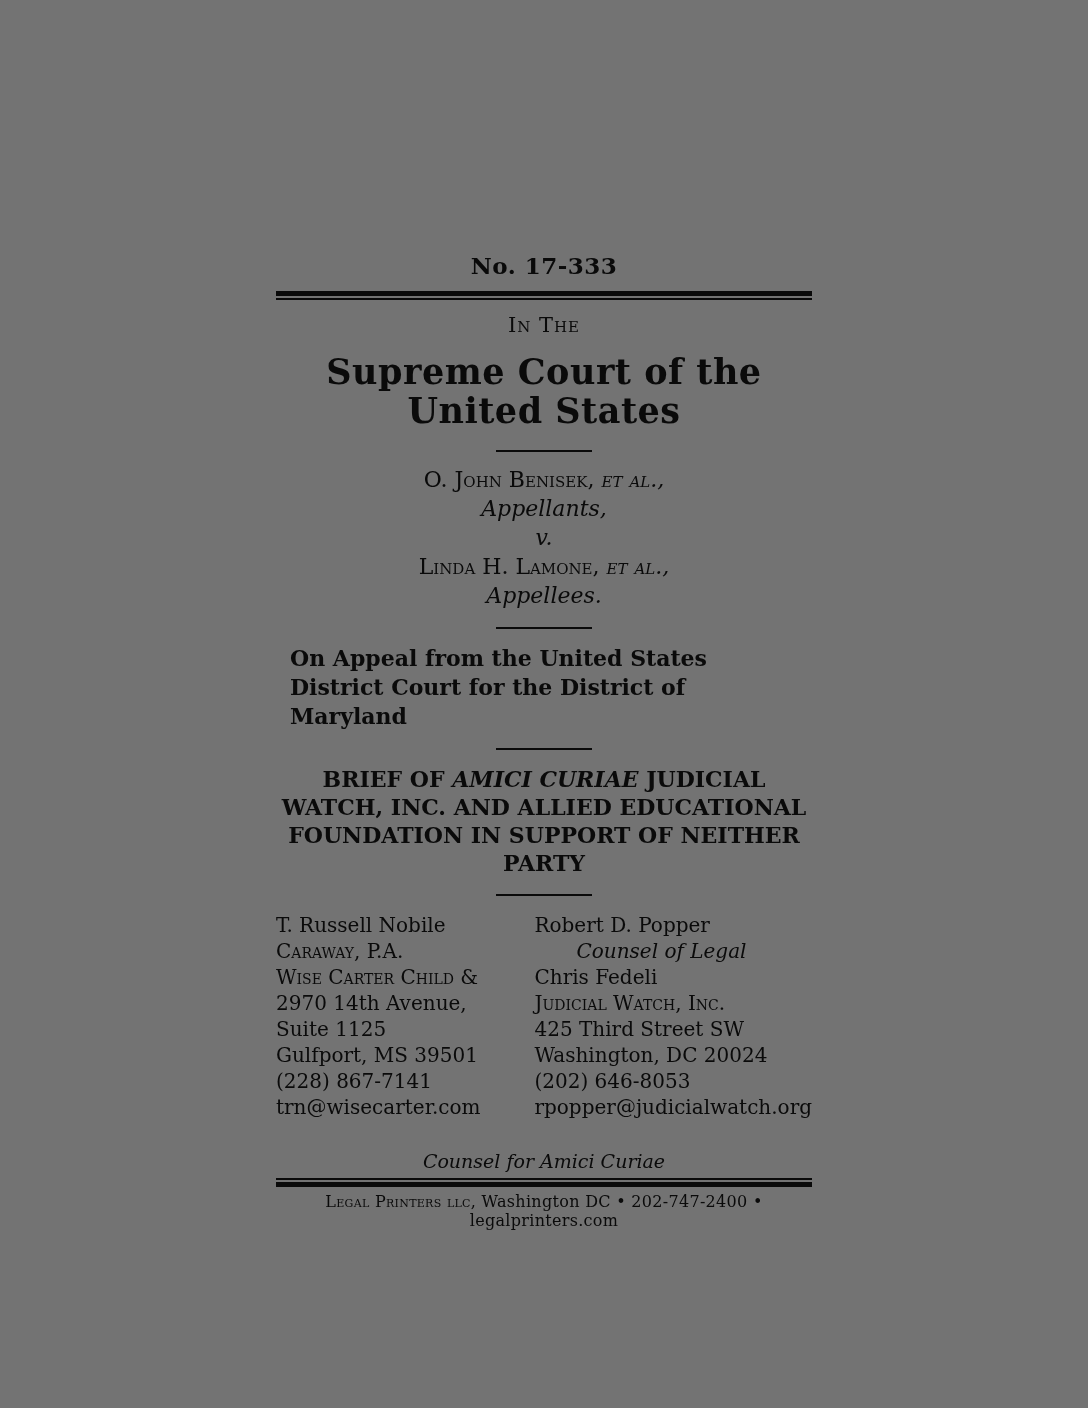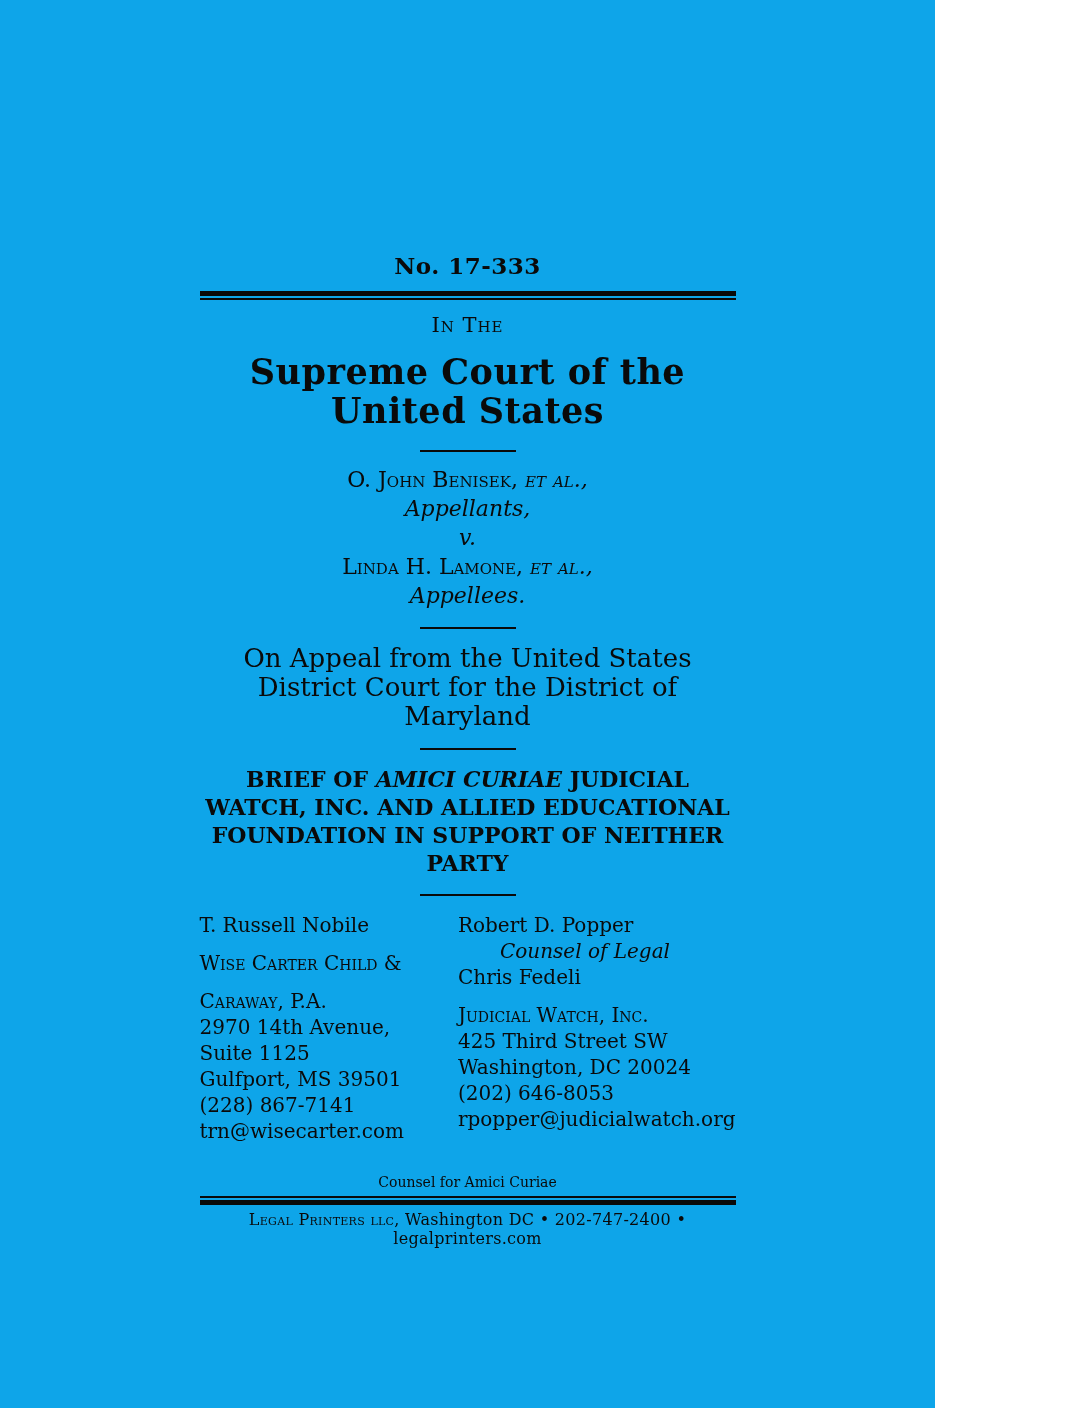--- a/index.html
+++ b/index.html
@@ -2,33 +2,33 @@
 <html><head>
 <meta charset="utf-8">
 <style>
   html, body {
     margin: 0;
     padding: 0;
     background: #ffffff;
   }
   .page {
     position: relative;
-    width: 935px;
+    width: 1088px;
     height: 1408px;
-    background: #0ea5e9;
+    background: #737373;
     color: #0a0a0a;
     font-family: "DejaVu Serif", "Liberation Serif", serif;
     overflow: hidden;
   }
   .content {
     width: 536px;
     margin: 0 auto;
     padding-top: 252px;
   }
-  .sc { font-variant: small-caps; margin-top: 12px; }
+  .sc { font-variant: small-caps; }
   .italic { font-style: italic; }
 
   .docket {
     font-size: 23px;
     font-weight: bold;
     text-align: center;
     letter-spacing: 0.5px;
     margin-bottom: 12px;
   }
   .dbl-rule .bar { height: 5px; background: #0a0a0a; }
@@ -57,24 +57,24 @@
     margin: 17px auto 15px auto;
   }
   .short-rule.after-court { margin-top: 20px; margin-bottom: 13px; }
 
   .caption {
     font-size: 22px;
     line-height: 29px;
     text-align: center;
   }
   .appeal {
-    font-size: 26px;
-    font-weight: normal;
+    font-size: 22px;
+    font-weight: bold;
     line-height: 29px;
-    text-align: center;
+    text-align: left;
     max-width: 508px;
     margin: 0 auto;
   }
   .brief-title {
     font-size: 22px;
     font-weight: bold;
     line-height: 28px;
     text-align: center;
     margin: 0 auto;
     max-width: 536px;
@@ -83,21 +83,22 @@
     display: flex;
     margin-top: 16px;
     font-size: 20px;
   }
   .counsel .col { line-height: 26px; }
   .counsel .col.left  { width: 270px; }
   .counsel .col.right { flex: 1; }
   .counsel .indent { padding-left: 42px; }
 
   .counsel-for {
-    font-size: 14px;
+    font-style: italic;
+    font-size: 19px;
     text-align: center;
     margin-top: 30px;
   }
   .dated {
     font-size: 22px;
     margin-top: 27px;
   }
   .printer {
     text-align: center;
     font-size: 16px;
@@ -137,22 +138,22 @@
 
     <div class="short-rule"></div>
 
     <div class="brief-title"><span>BRIEF OF </span><span class="italic">AMICI CURIAE</span><span> JUDICIAL WATCH, INC. AND ALLIED EDUCATIONAL FOUNDATION IN SUPPORT OF NEITHER PARTY</span></div>
 
     <div class="short-rule"></div>
 
     <div class="counsel">
       <div class="col left">
         <div>T. Russell Nobile</div>
+        <div class="sc">Caraway, P.A.</div>
         <div class="sc">Wise Carter Child &amp;</div>
-        <div class="sc">Caraway, P.A.</div>
         <div>2970 14th Avenue,</div>
         <div>Suite 1125</div>
         <div>Gulfport, MS 39501</div>
         <div>(228) 867-7141</div>
         <div>trn@wisecarter.com</div>
       </div>
       <div class="col right">
         <div>Robert D. Popper</div>
         <div class="italic indent">Counsel of Legal</div>
         <div>Chris Fedeli</div>

